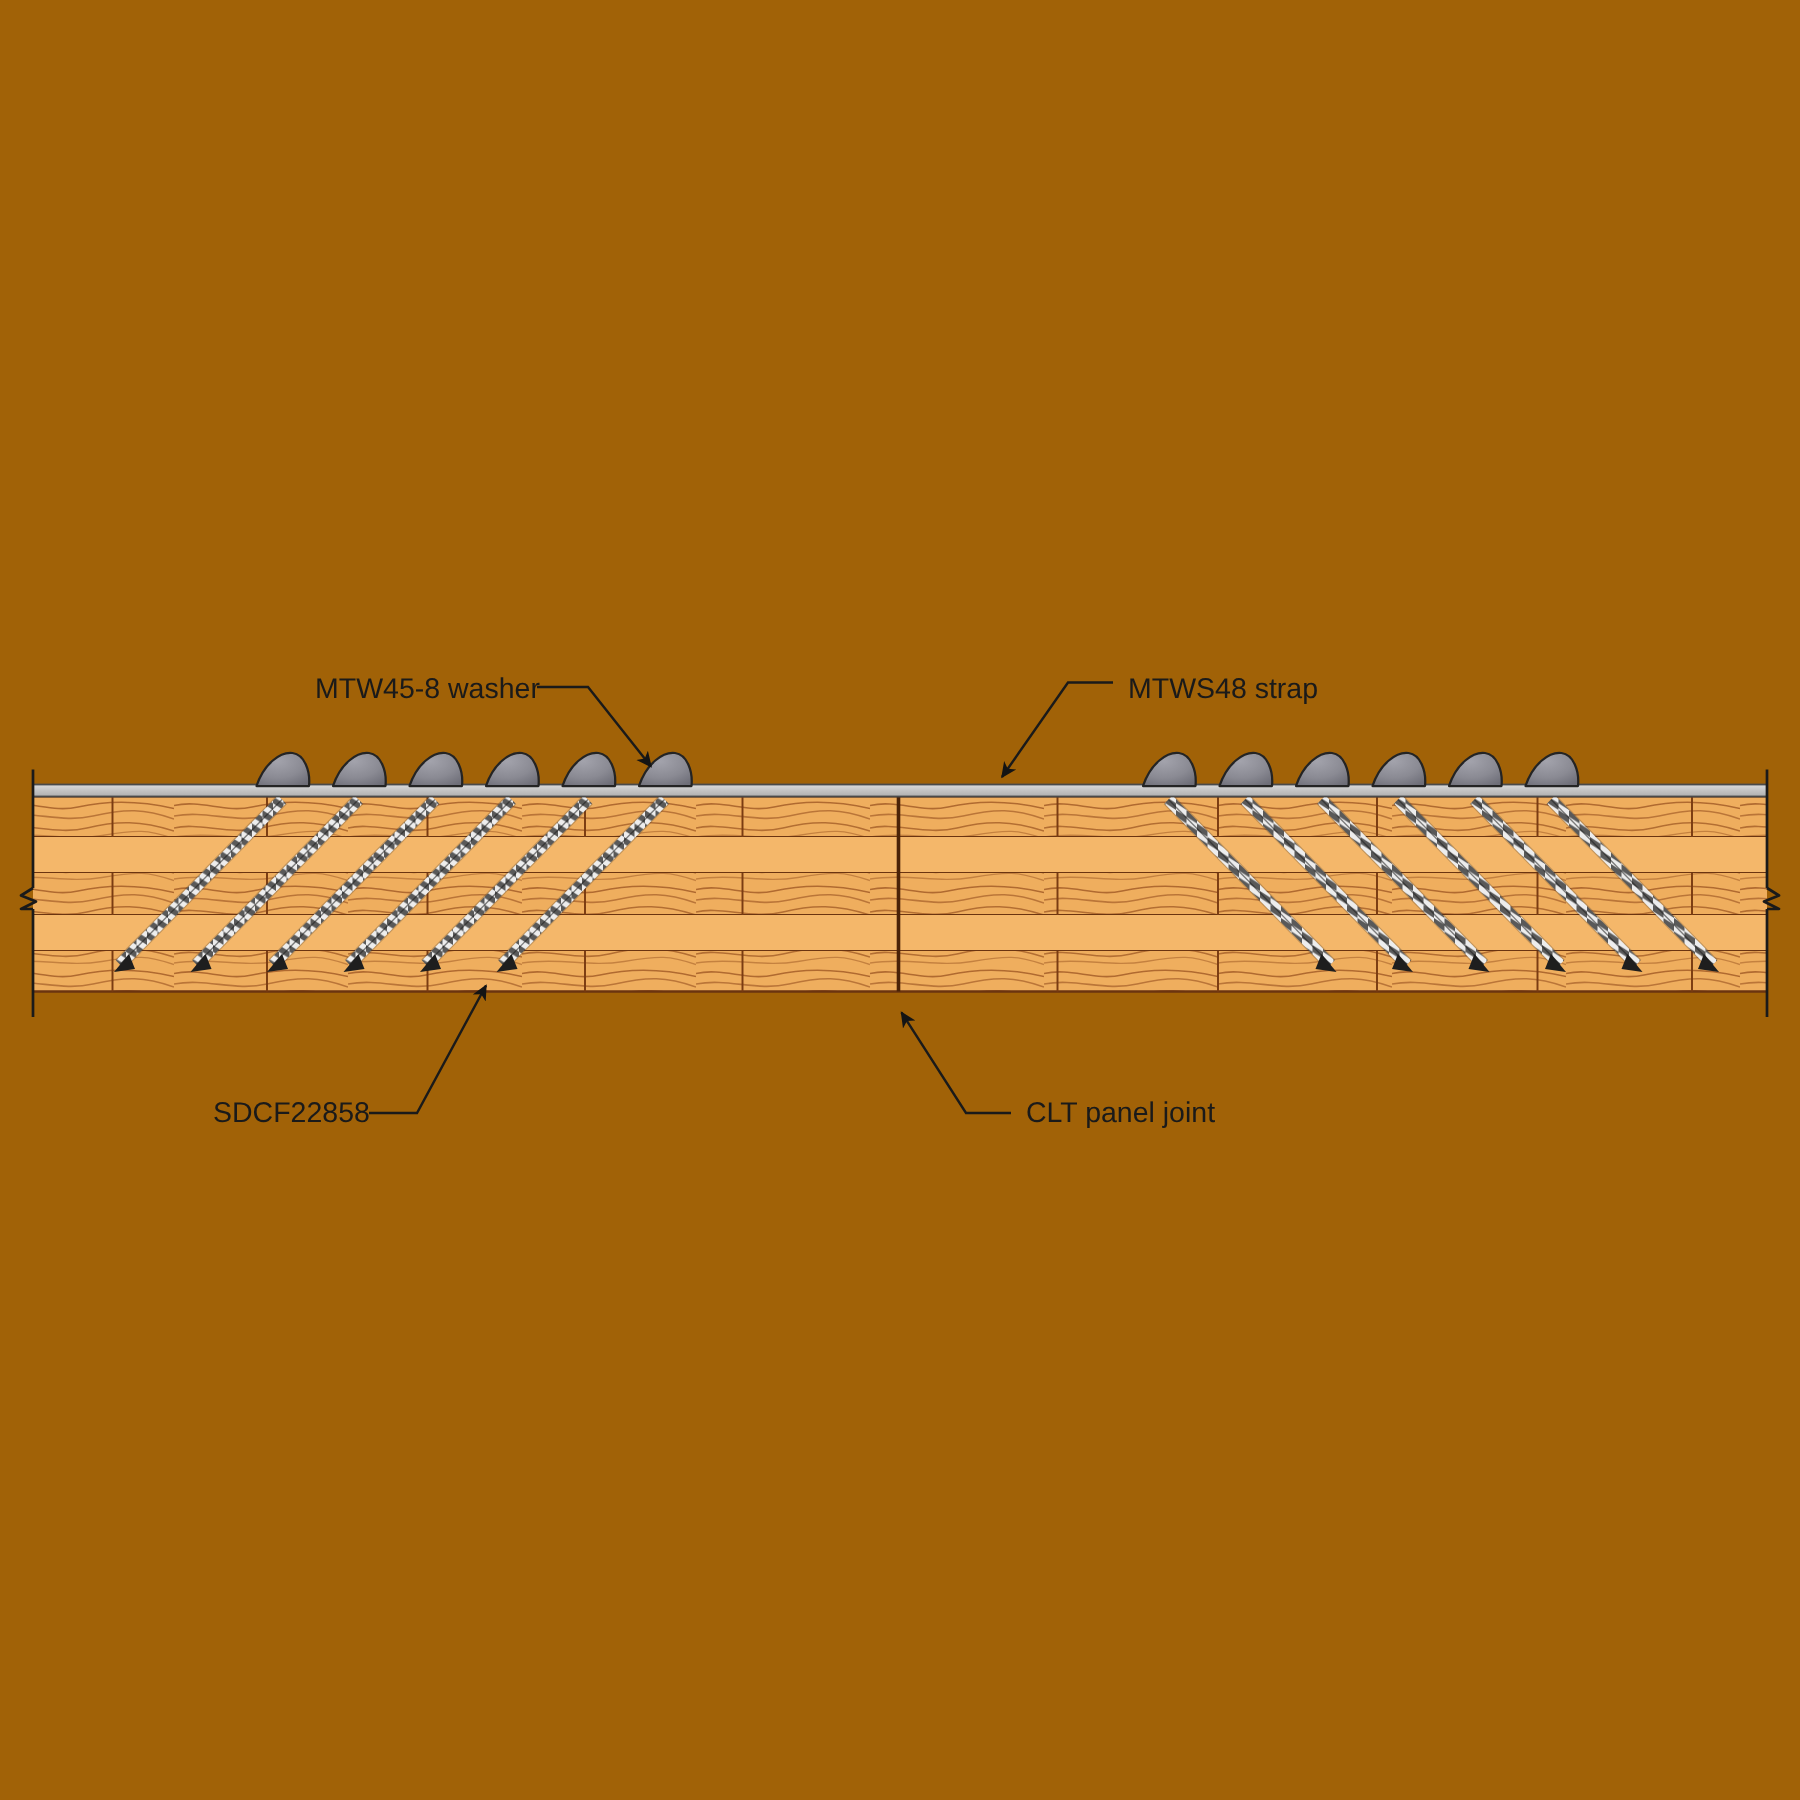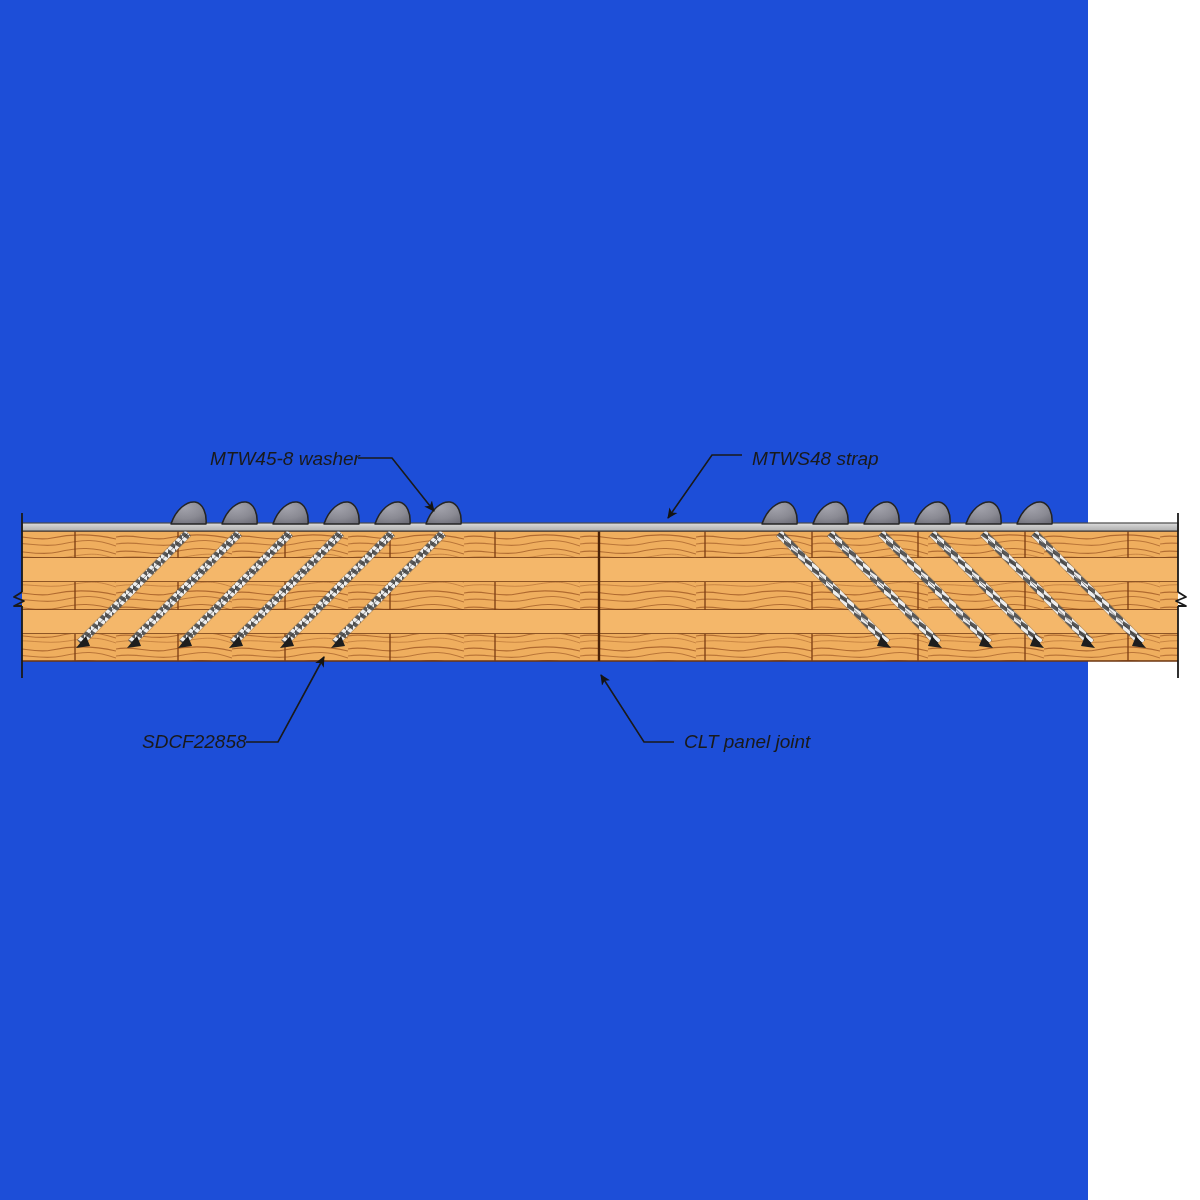--- a/index.html
+++ b/index.html
@@ -8,24 +8,23 @@
     background: #ffffff;
   }
   body {
     width: 1200px;
     height: 1200px;
     font-family: "Liberation Sans", sans-serif;
     overflow: hidden;
   }
   #stage {
     position: relative;
-    width: 1088px;
+    width: 1200px;
     height: 1200px;
-    background: #1d4ed8;
-    font-style: italic;
+    background: #a16207;
   }
   svg#drawing {
     display: block;
     width: 1200px;
     height: 1200px;
   }
   .label-text {
     font-family: "Liberation Sans", sans-serif;
     font-size: 19px;
     fill: #1a1a1a;

